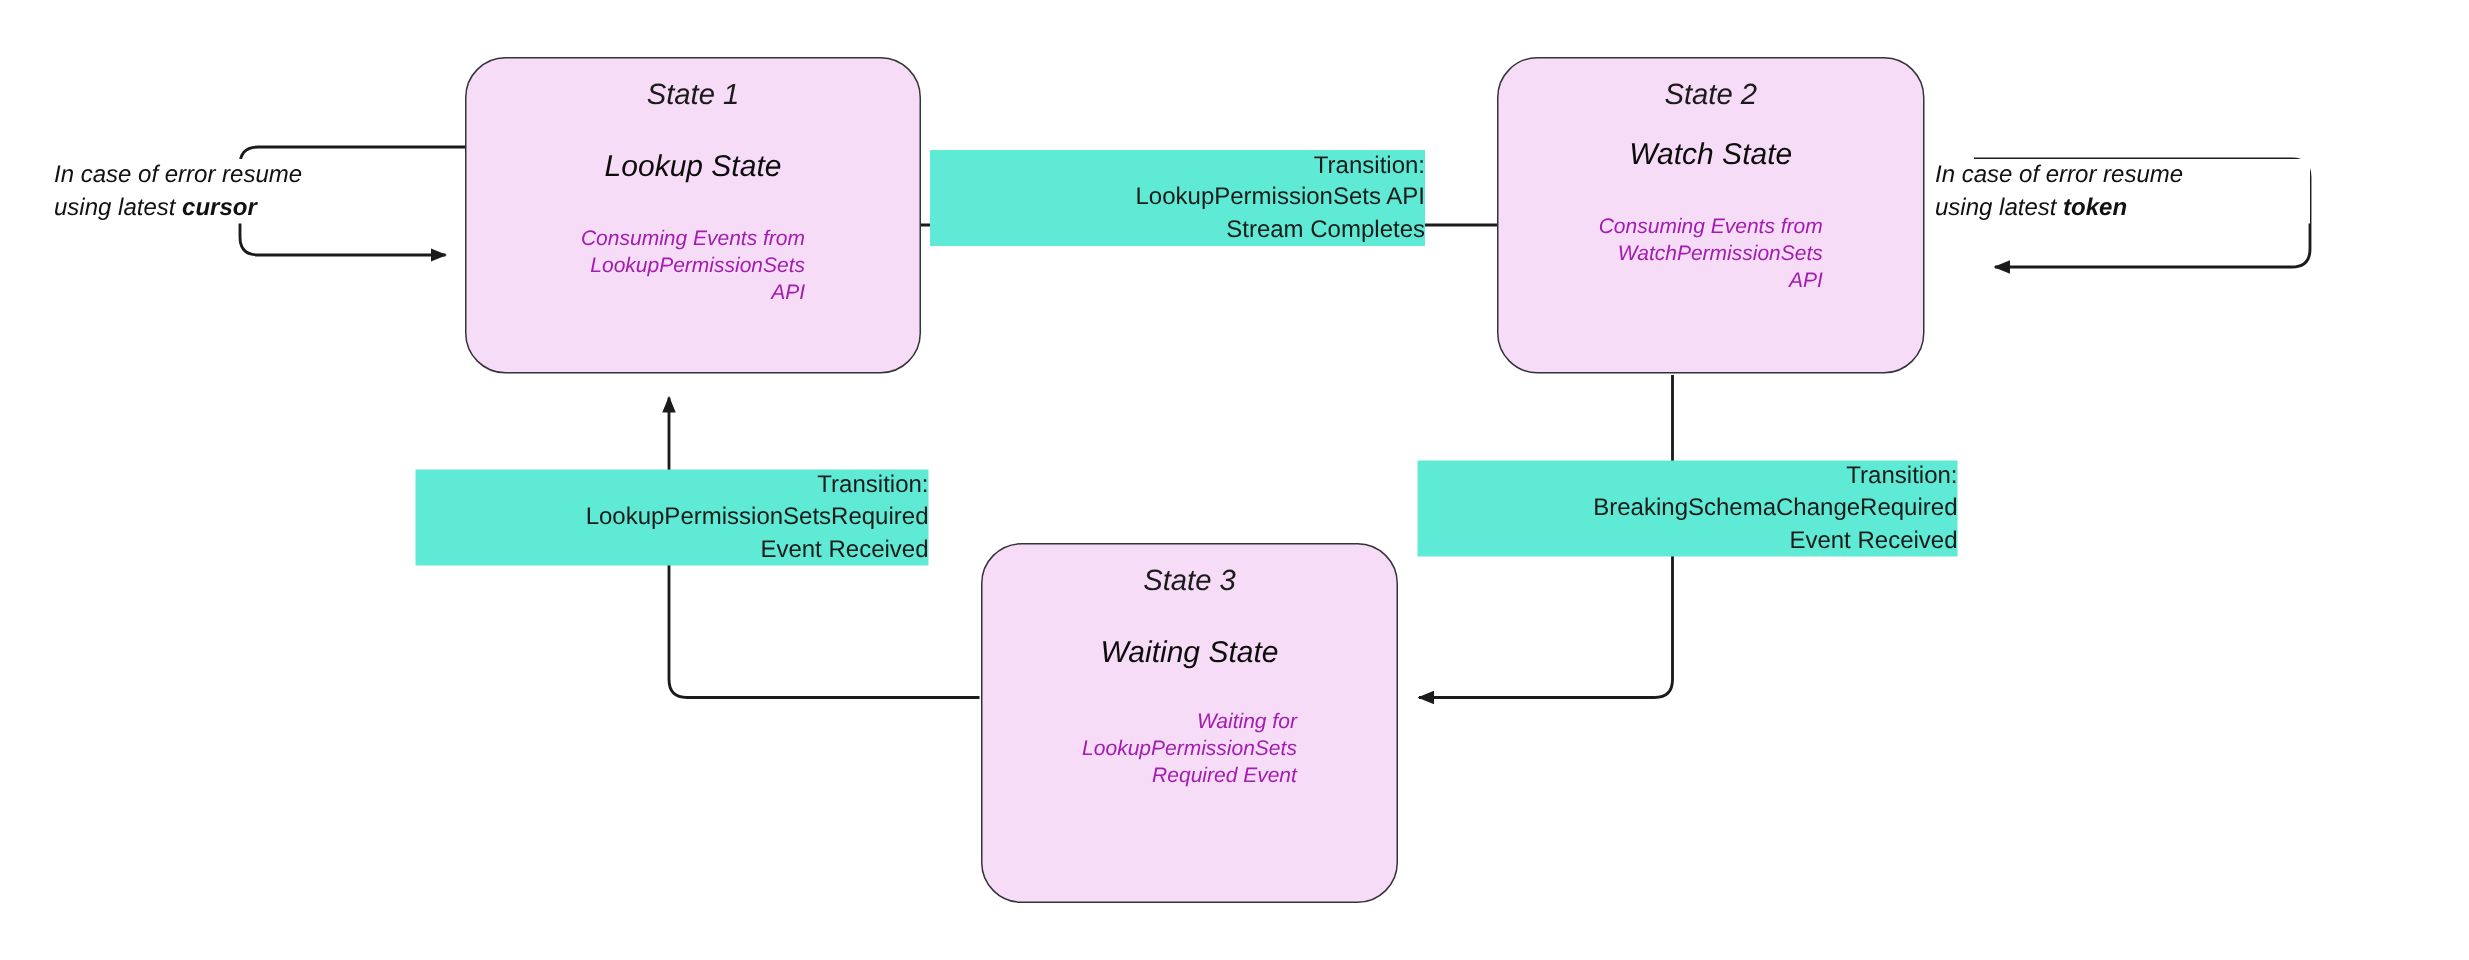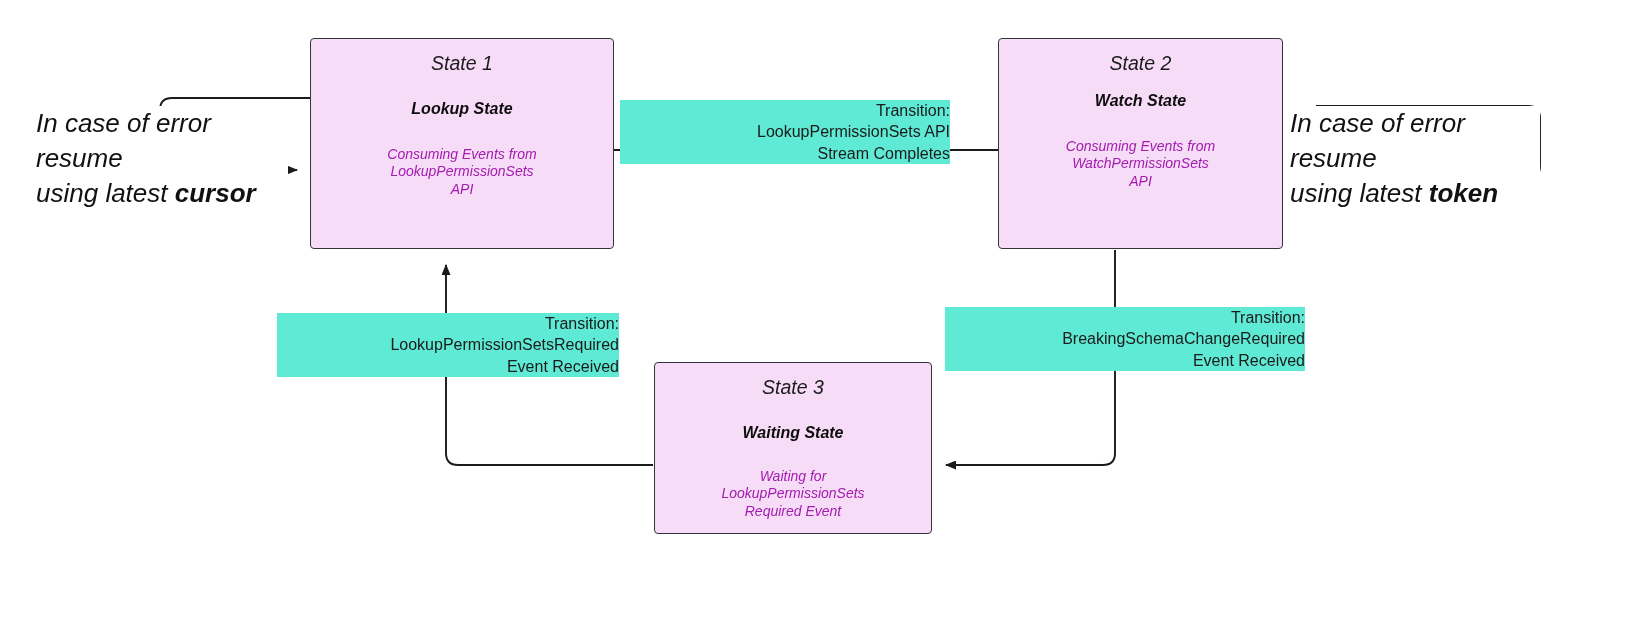--- a/index.html
+++ b/index.html
@@ -20,37 +20,37 @@
     position: absolute;
     left: 0; top: 0;
     width: 1646px;
     height: 640px;
   }
   .state-box {
     position: absolute;
     box-sizing: border-box;
     background: #f7dcf7;
     border: 1.6px solid #33333a;
-    border-radius: 4px;
+    border-radius: 27px;
     display: flex;
     flex-direction: column;
     align-items: center;
-    text-align: center;
+    text-align: right;
     z-index: 3;
   }
   .state-id {
     font-style: italic;
     font-size: 19.5px;
     color: #1b1b1b;
     line-height: 1.2;
   }
   .state-title {
     font-style: italic;
-    font-weight: bold;
-    font-size: 16px;
+    font-weight: normal;
+    font-size: 20px;
     color: #0d0d0d;
     line-height: 1.2;
   }
   .state-desc {
     font-style: italic;
     font-size: 14px;
     color: #a21caf;
     line-height: 1.28;
     white-space: pre-line;
   }
@@ -66,21 +66,21 @@
   
   #box-state-2 {
     left: 998px; top: 38px; width: 285px; height: 211px;
     padding-top: 13px;
   }
   #box-state-2 .state-title { margin-top: 16px; }
   #box-state-2 .state-desc  { margin-top: 27px; }
 
   
   #box-state-3 {
-    left: 654px; top: 362px; width: 278px; height: 172px;
+    left: 654px; top: 362px; width: 278px; height: 240px;
     padding-top: 13px;
   }
   #box-state-3 .state-title { margin-top: 24px; }
   #box-state-3 .state-desc  { margin-top: 25px; }
 
   .edge-label {
     position: absolute;
     font-size: 16px;
     color: #1b1b1b;
     line-height: 1.33;
@@ -88,21 +88,21 @@
     white-space: pre-line;
     z-index: 2;
     background: #5eead4;
   }
   #label-transition-1-2 { left: 620px; top: 100px; width: 330px; }
   #label-transition-3-1 { left: 277px; top: 313px; width: 342px; }
   #label-transition-2-3 { left: 945px; top: 307px; width: 360px; }
 
   .note-label {
     position: absolute;
-    font-size: 26px;
+    font-size: 16px;
     font-style: italic;
     color: #111111;
     line-height: 1.35;
     z-index: 2;
     background: #ffffff;
   }
   .note-label b { font-weight: bold; font-style: italic; margin-top: 36px; }
   #note-cursor { left: 36px; top: 106px; width: 252px; text-align: left; }
   #note-token  { left: 1290px; top: 106px; width: 250px; text-align: left; }
 </style>

